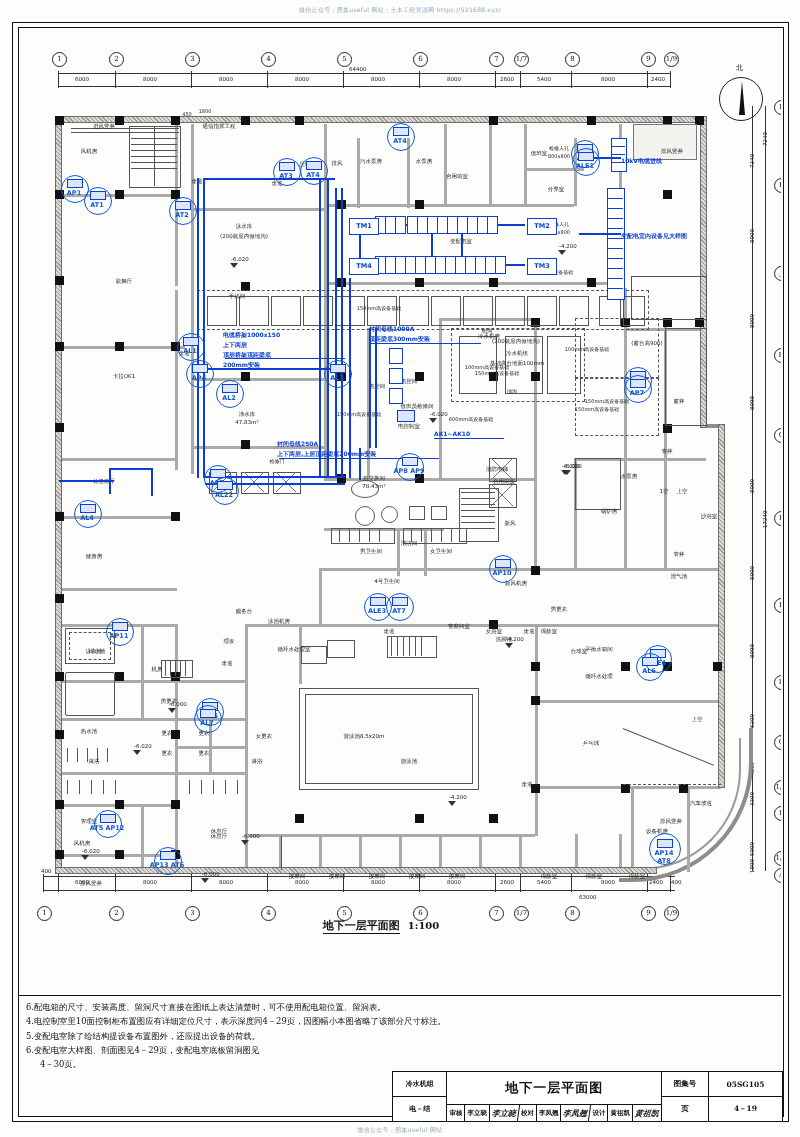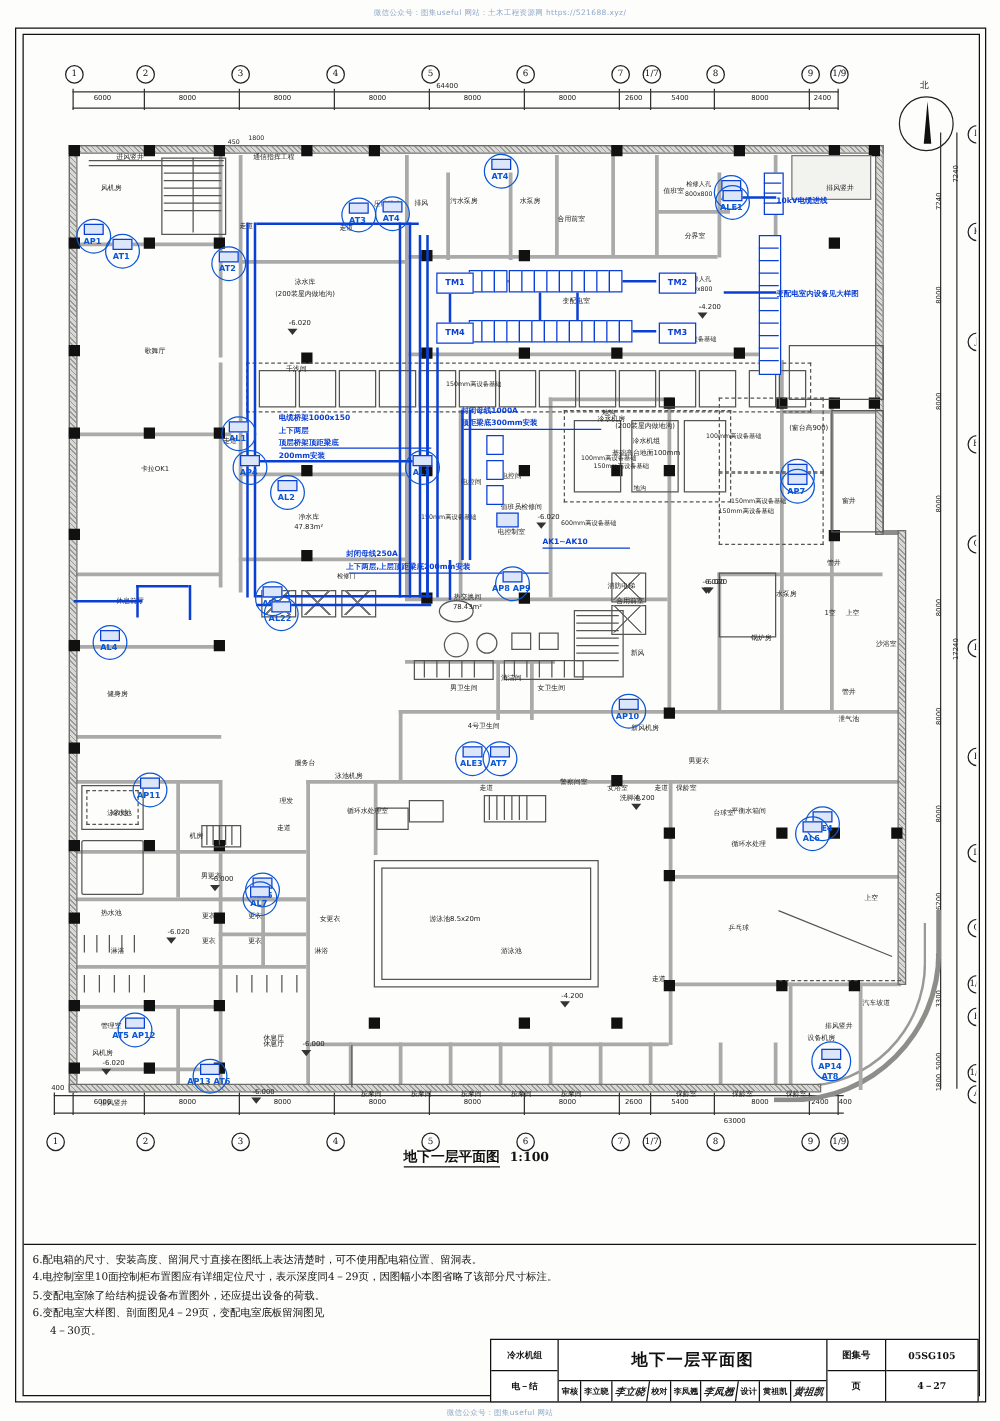--- a/index.html
+++ b/index.html
@@ -1000,18 +1000,18 @@
         <div class="cell sig">黄祖凯</div>
       </div>
     </div>
     <div id="tb-right">
       <div class="lcol">
         <div class="cc">图集号</div>
         <div class="cc">页</div>
       </div>
       <div class="rcol">
         <div class="cc">05SG105</div>
-        <div class="cc">4－27</div>
+        <div class="cc">4－19</div>
       </div>
     </div>
   </div>
 
 </div>
 
 </body></html>

